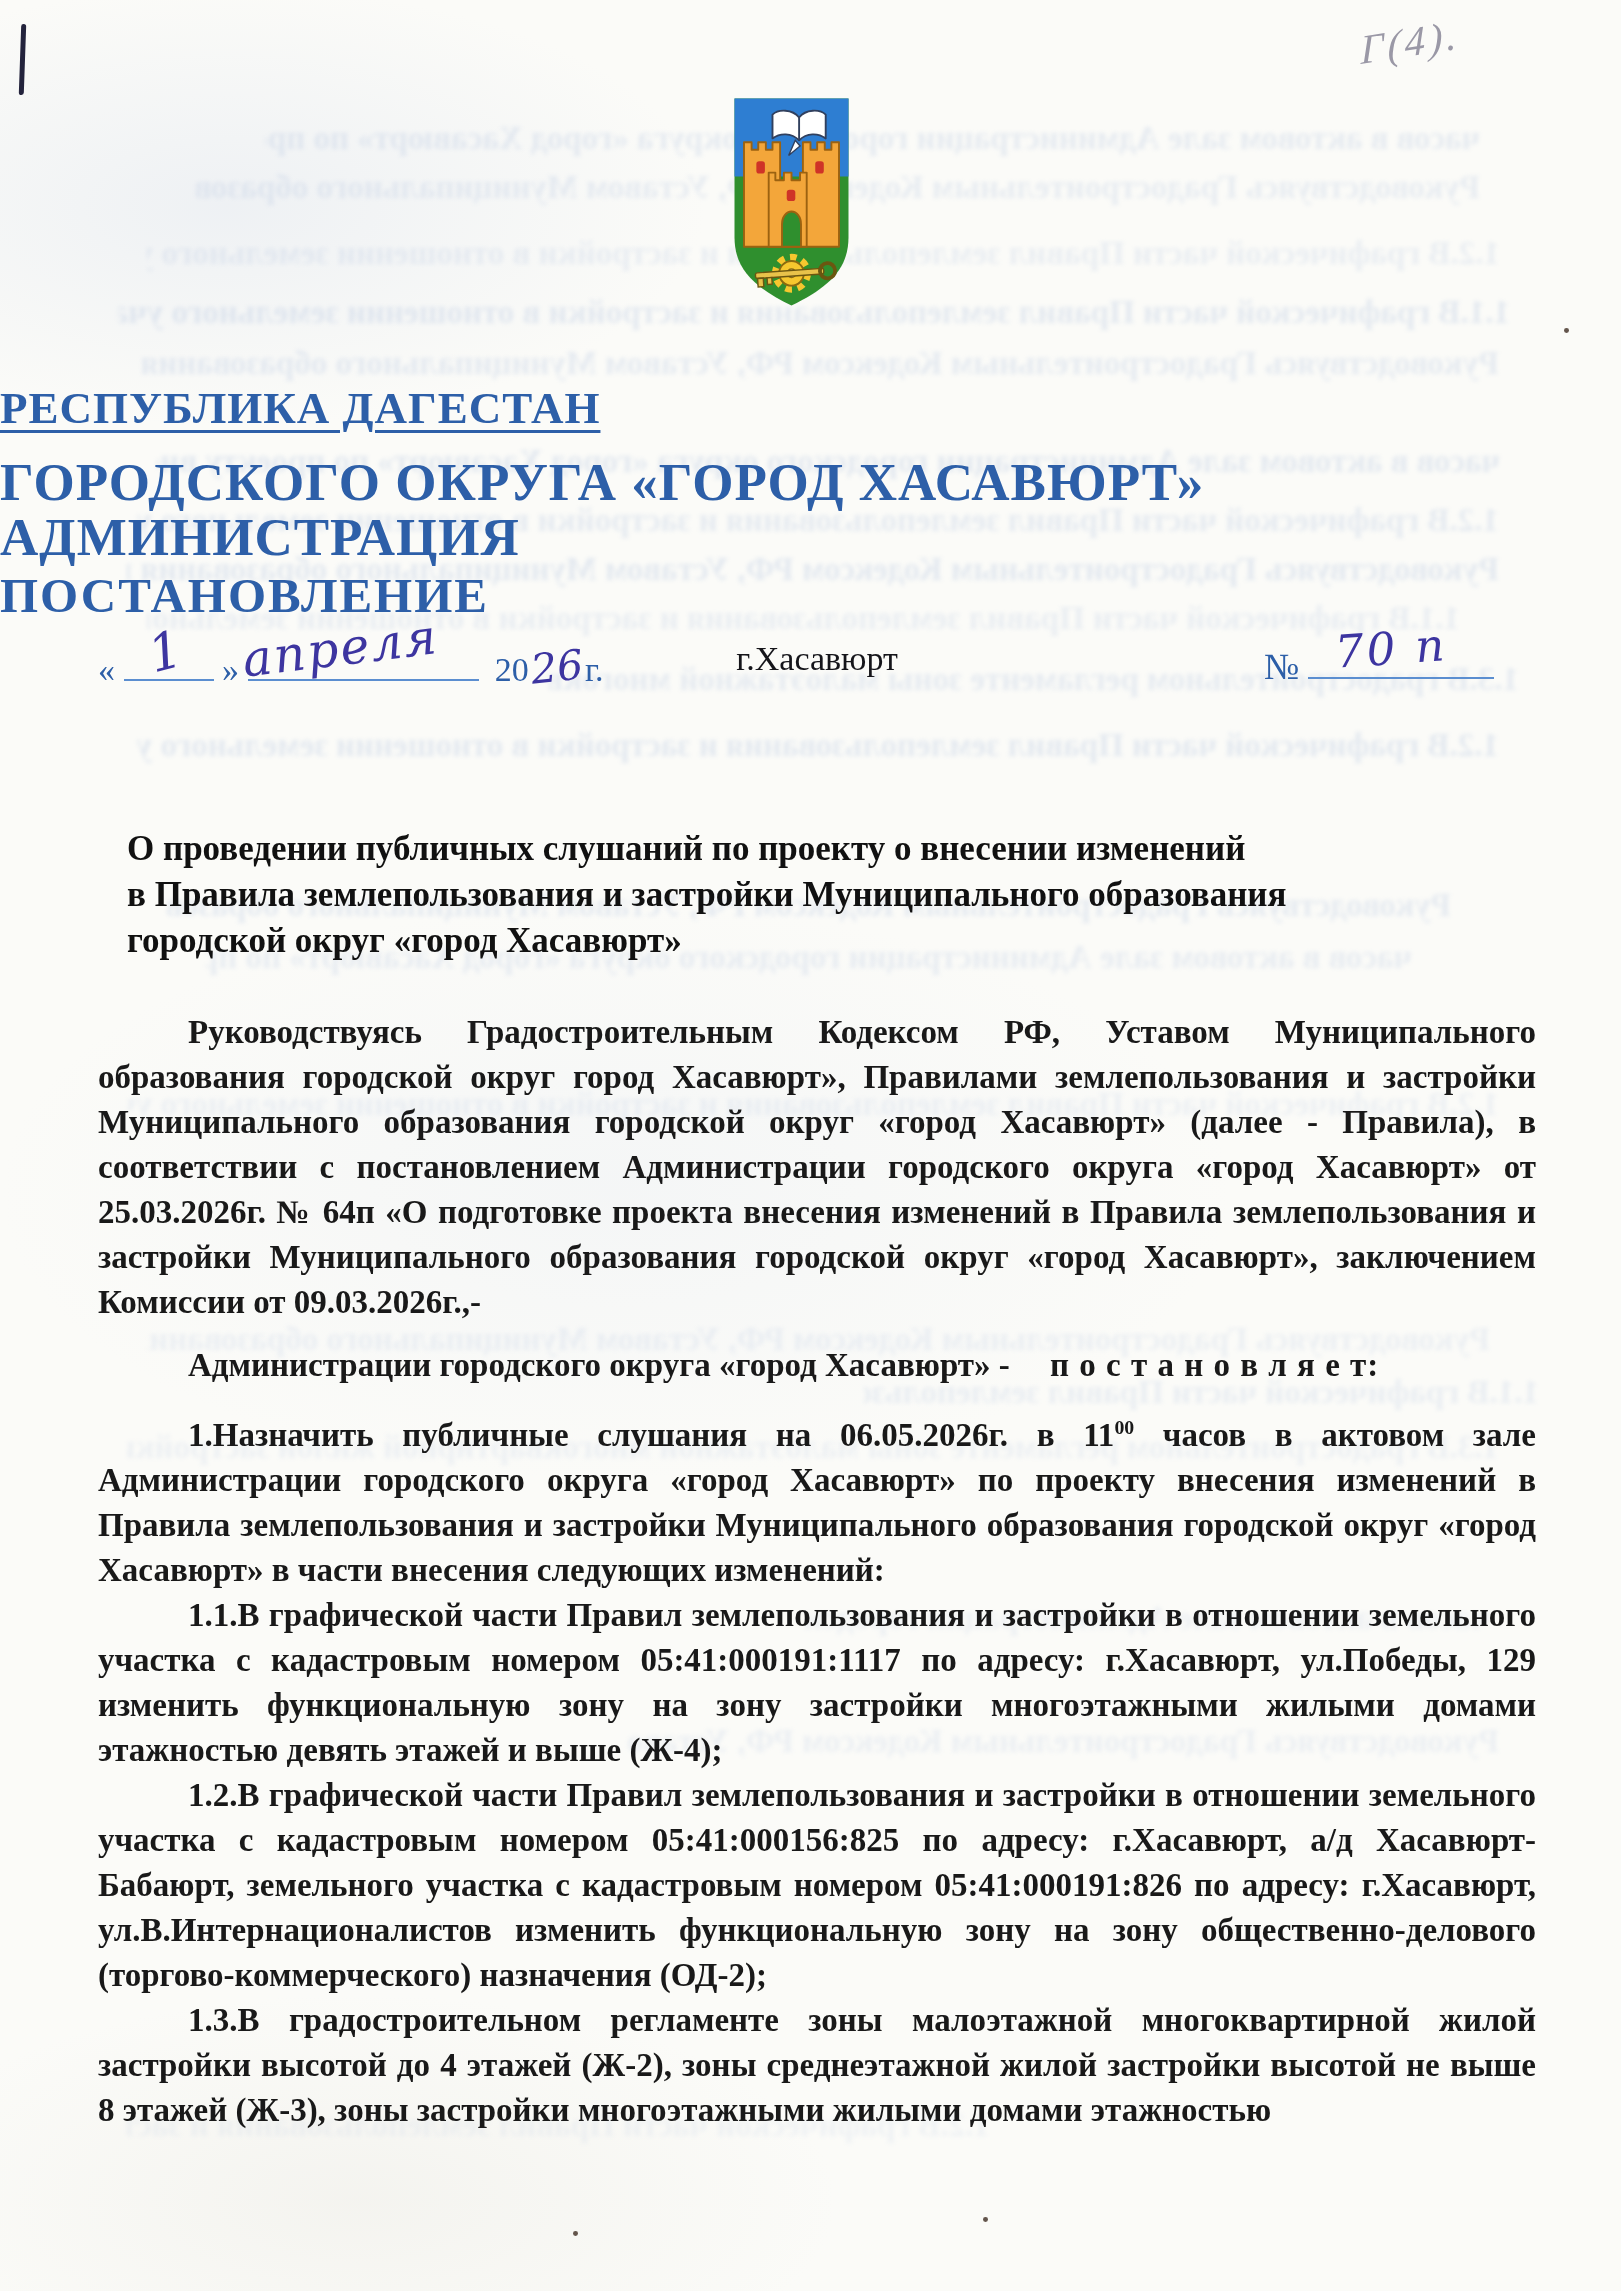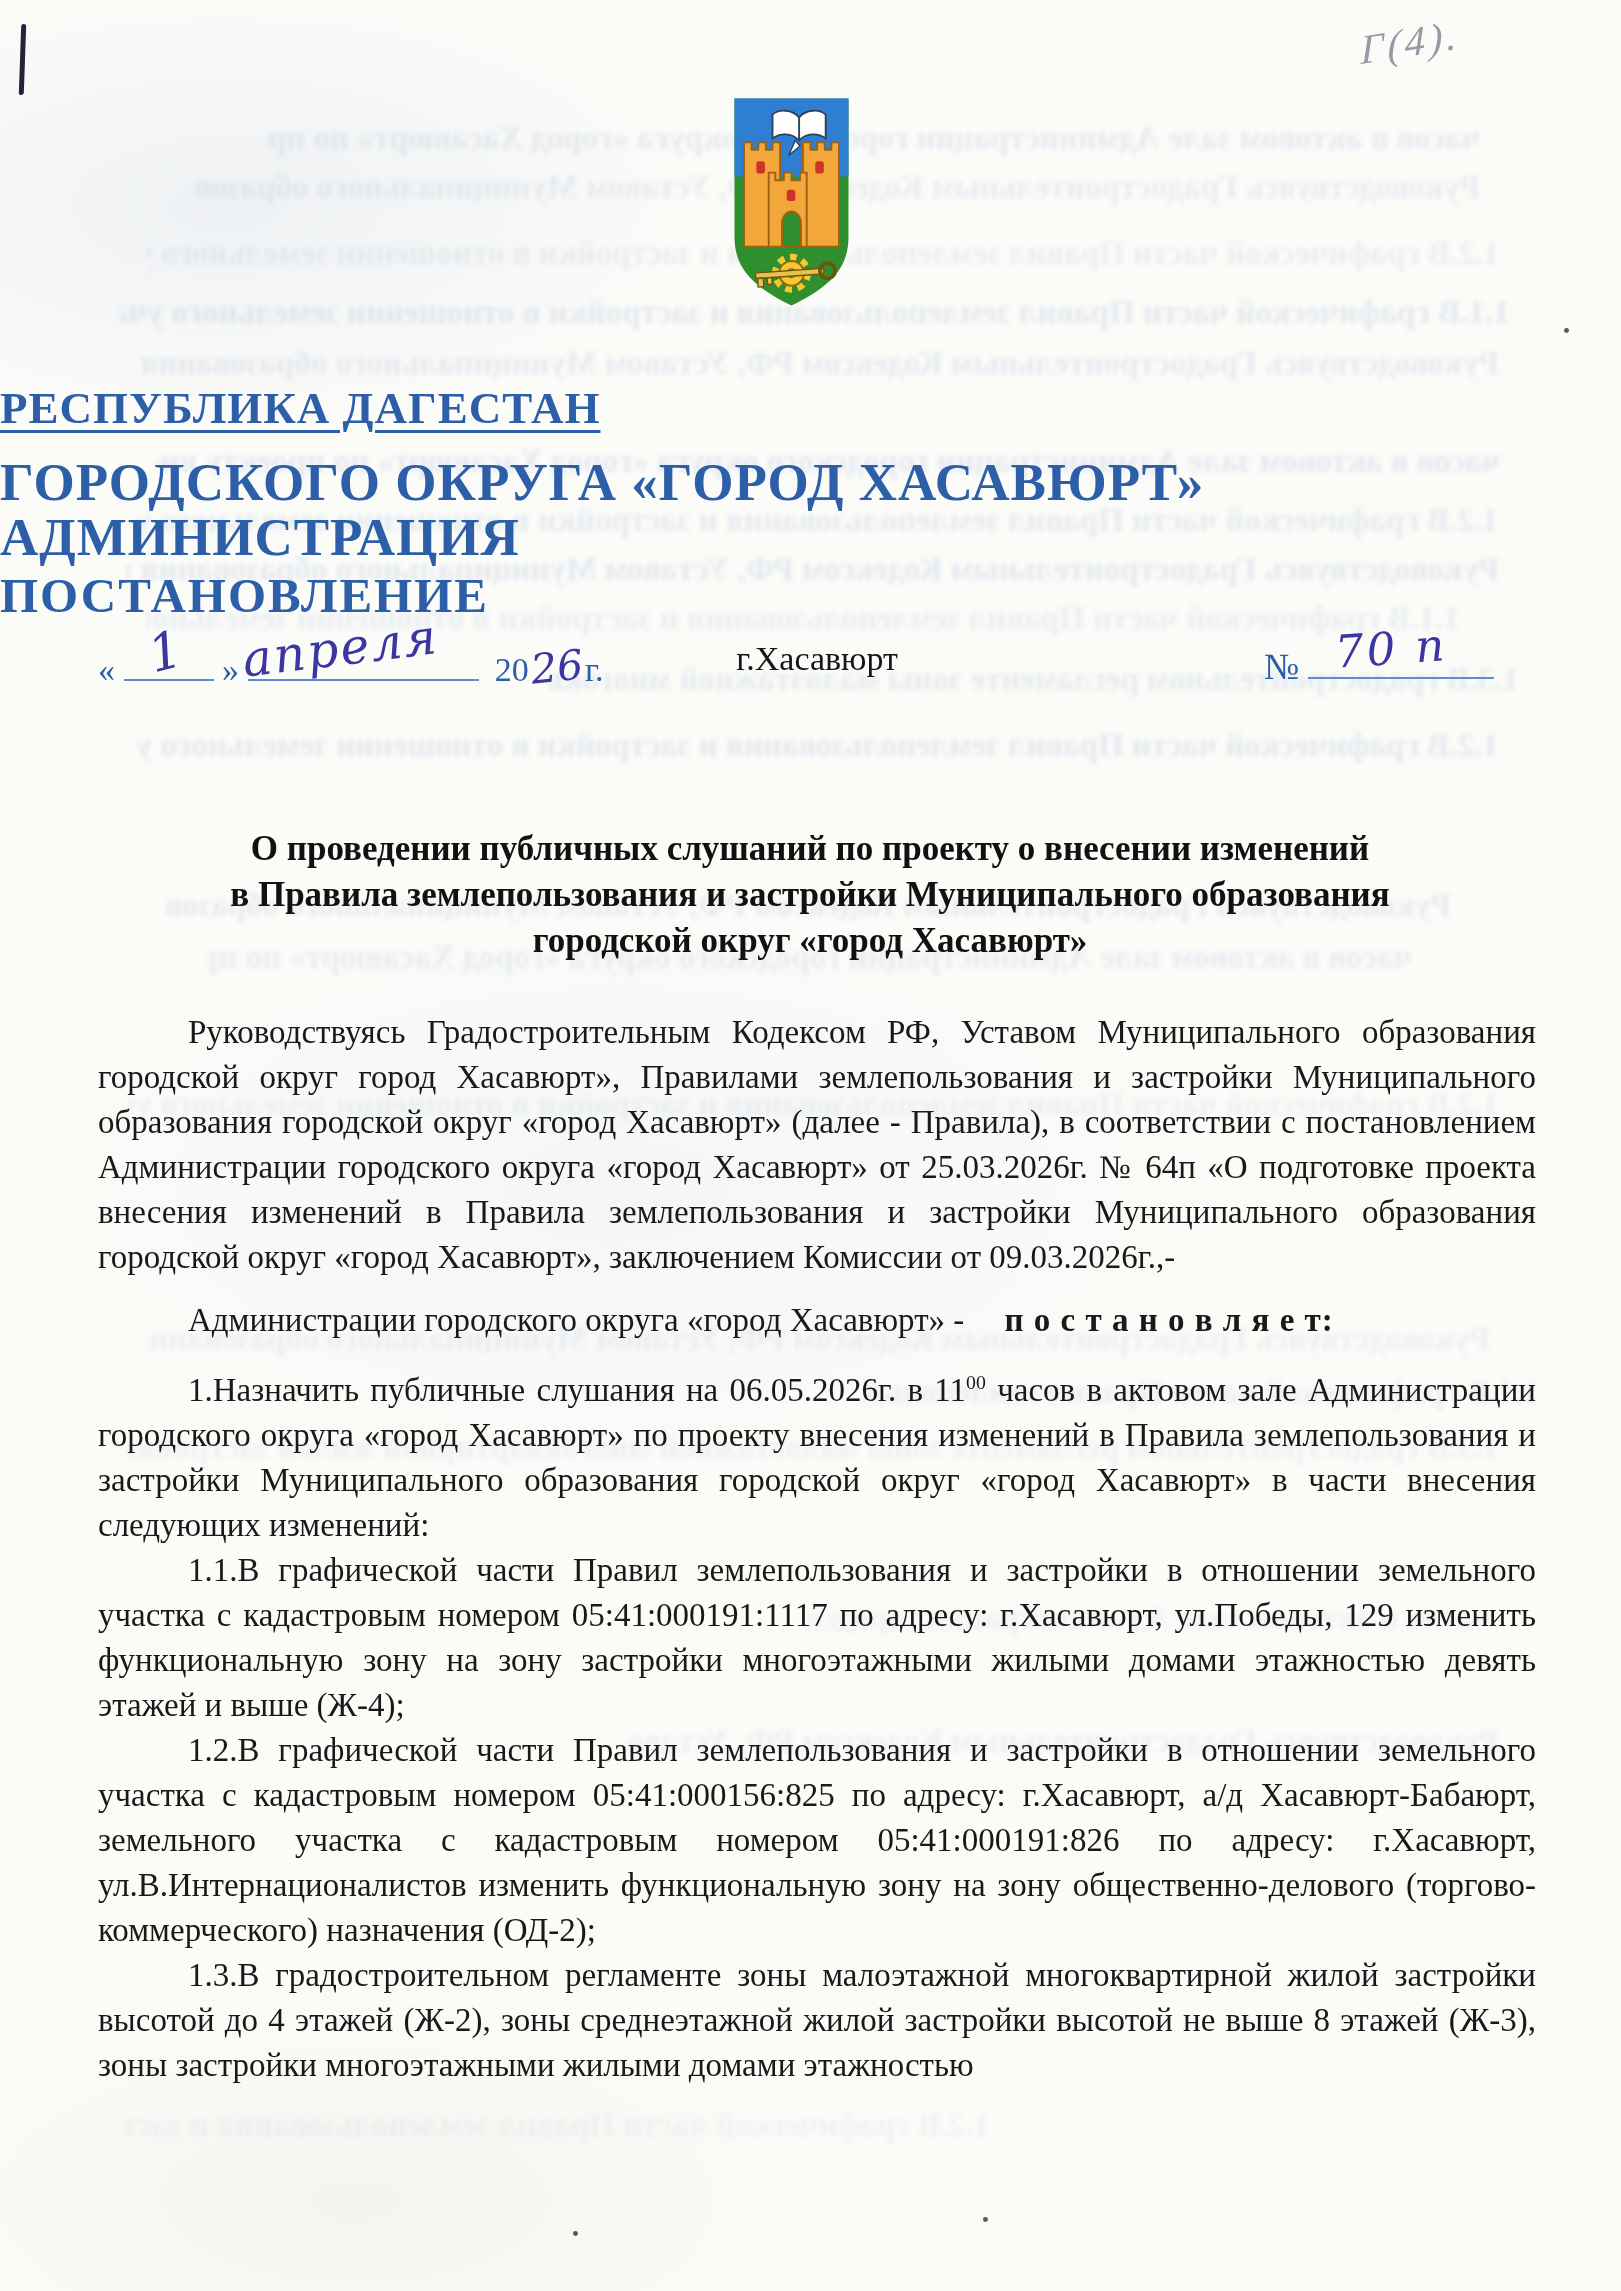--- a/index.html
+++ b/index.html
@@ -64,26 +64,26 @@
     position:absolute;color:#3d35a0;font-style:italic;white-space:nowrap;
     font-family:"DejaVu Serif","Liberation Serif",serif;
   }
   .ink.day-v{left:25.5px;top:-17.6px;font-size:51px;transform:rotate(-14deg);}
   .ink.month-v{left:-5.9px;top:-19.6px;font-size:49px;transform:rotate(-7deg);letter-spacing:2px;}
   .ink.year-v{position:static;font-size:41px;display:inline-block;transform:rotate(-6deg);margin:0 2px;}
   .ink.num-v{left:27.4px;top:-15.7px;font-size:45px;transform:rotate(-4deg);letter-spacing:2.9px;}
   
   .doc-title{
     position:absolute;left:127px;top:826px;width:1366px;z-index:2;
-    text-align:center;font-weight:bold;font-size:35px;line-height:46px;color:#111;
+    text-align:left;font-weight:bold;font-size:35px;line-height:46px;color:#111;
   }
   
   .body-text{
     position:absolute;left:98px;top:1010px;width:1438px;z-index:2;
-    font-size:33px;line-height:45px;text-align:justify;color:#191919;
+    font-size:33px;line-height:45px;text-align:justify;color:#191919;font-weight:bold;
   }
   .body-text p{margin:0;text-indent:90px;}
   .body-text p.p1{margin-bottom:17.6px;}
   .body-text p.resolution{margin-bottom:25.5px;}
   .resolution b{letter-spacing:1px;margin-left:32px;}
   sup{font-size:60%;line-height:0;}
 </style>
 </head>
 <body>
 

